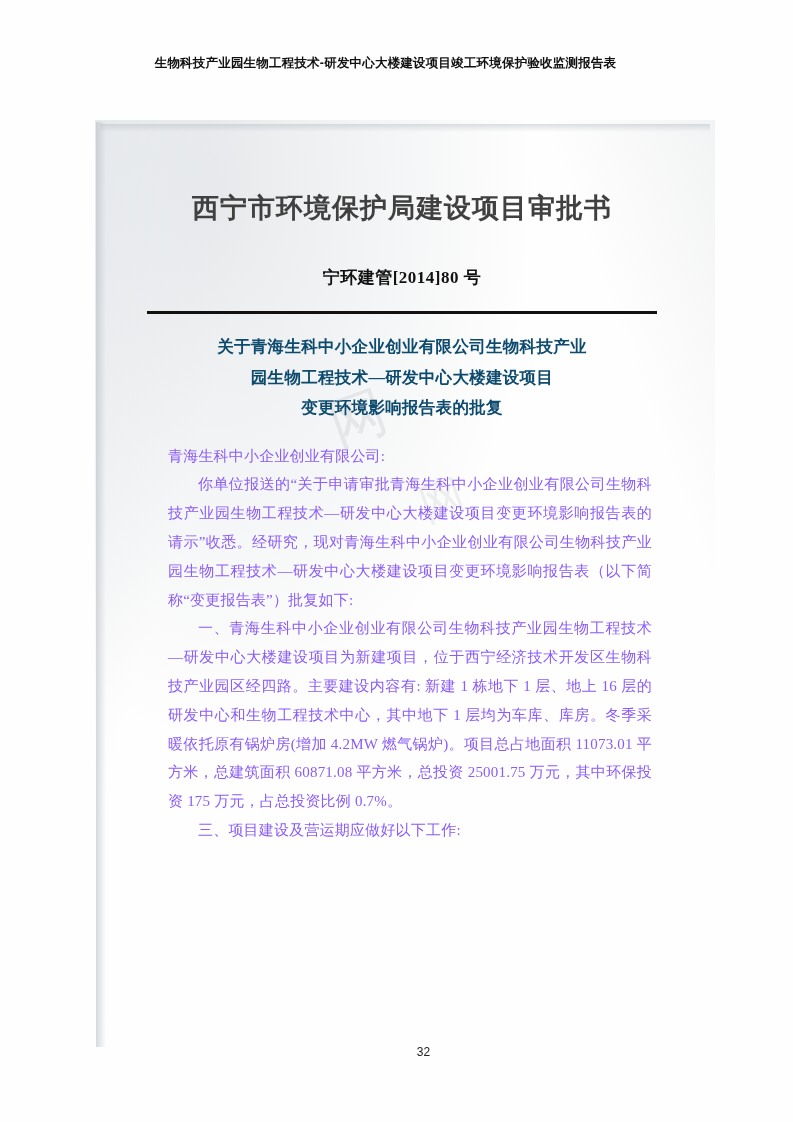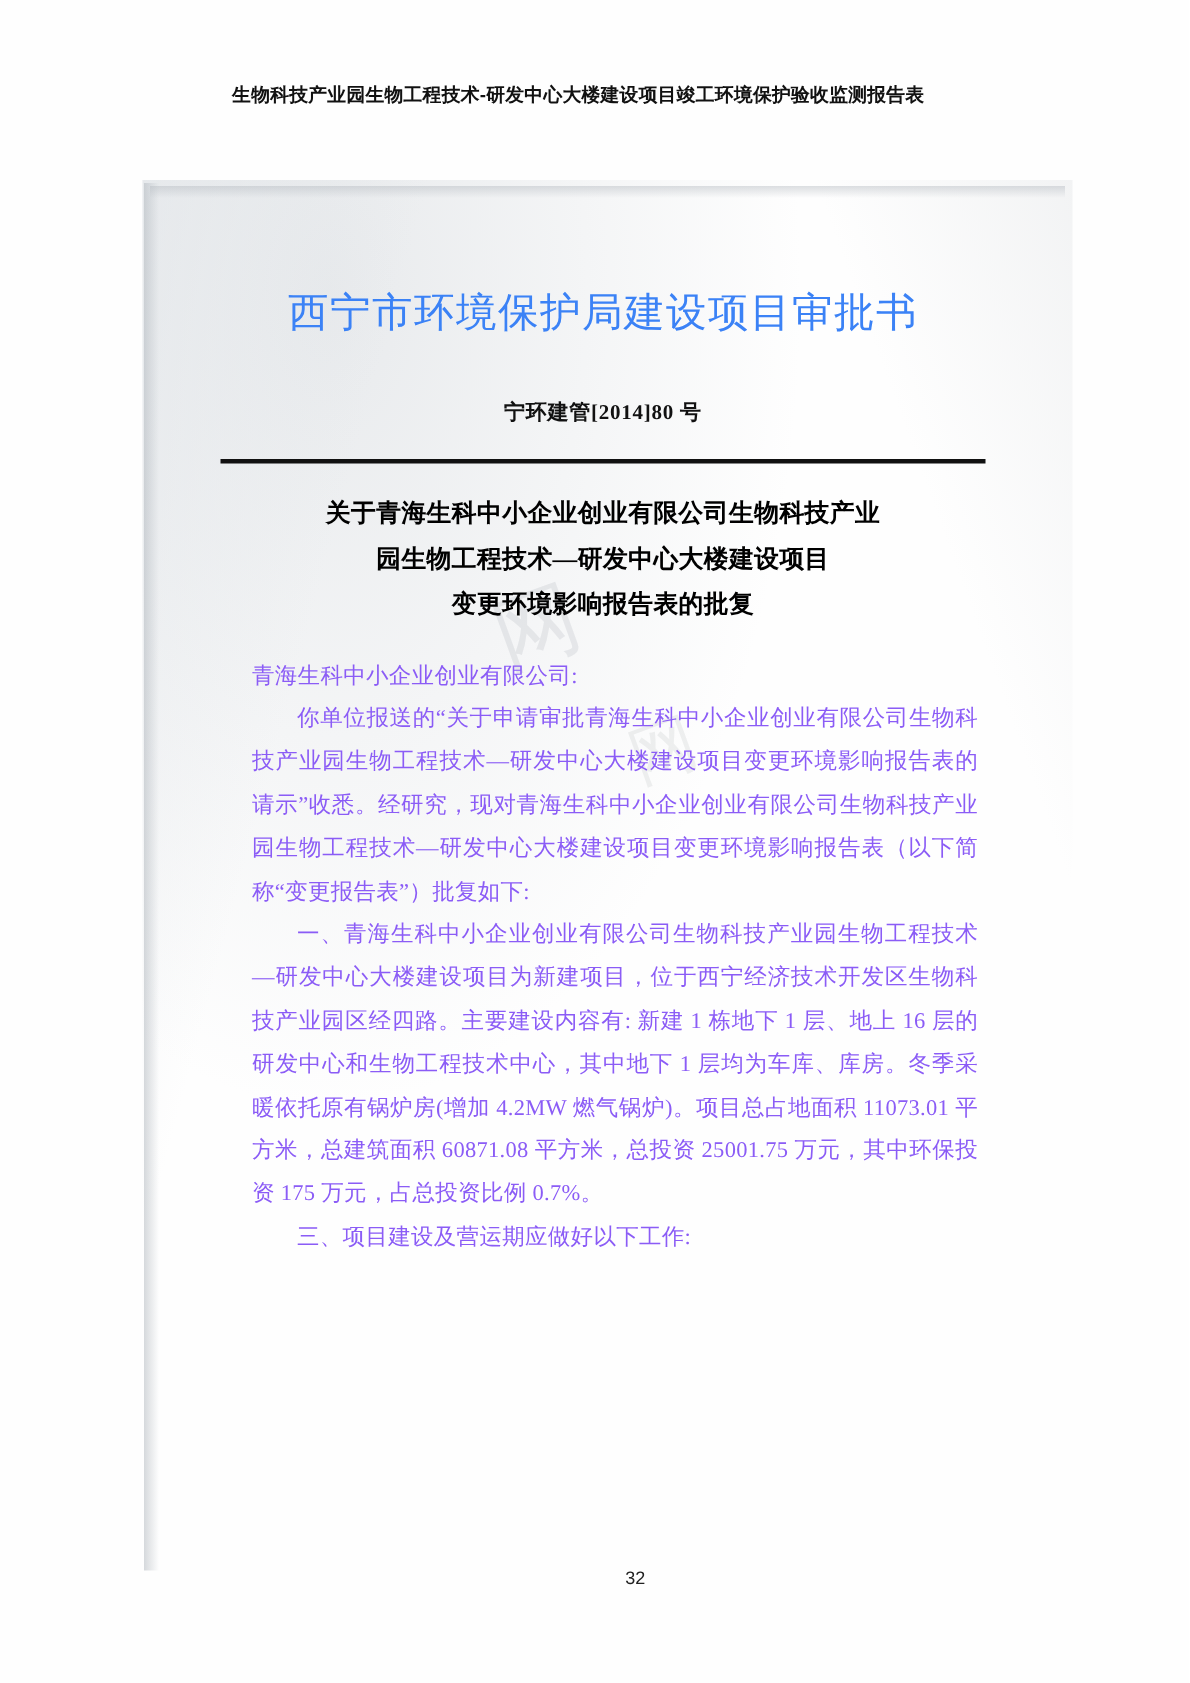--- a/index.html
+++ b/index.html
@@ -91,51 +91,51 @@
   .content {
     position: absolute;
     left: 152px;
     top: 170px;
     width: 500px;
   }
 
   .doc-title {
     text-align: center;
     font-family: "Liberation Sans", sans-serif;
-    font-weight: normal;
+    font-weight: bold;
     font-size: 27px;
     letter-spacing: 1px;
-    color: #3b82f6;
+    color: #404040;
     margin-top: 20px;
   }
 
   .doc-number {
     text-align: center;
-    font-size: 14px;
+    font-size: 17px;
     font-weight: bold;
     color: #111;
     margin-top: 40px;
     letter-spacing: 0.5px;
   }
 
   .rule {
     height: 3px;
     background: #111;
     margin-top: 22px;
     margin-left: -5px;
     margin-right: -5px;
   }
 
   .subject {
     margin-top: 18px;
     text-align: center;
     font-weight: bold;
     font-size: 16.5px;
     line-height: 1.85;
-    color: #000000;
+    color: #0c4a6e;
     letter-spacing: 0.3px;
   }
   .subject .l2 { display: block; }
 
   .body {
     margin-top: 18px;
     font-size: 15px;
     line-height: 1.92;
     color: #8b5cf6;
     text-align: justify;

